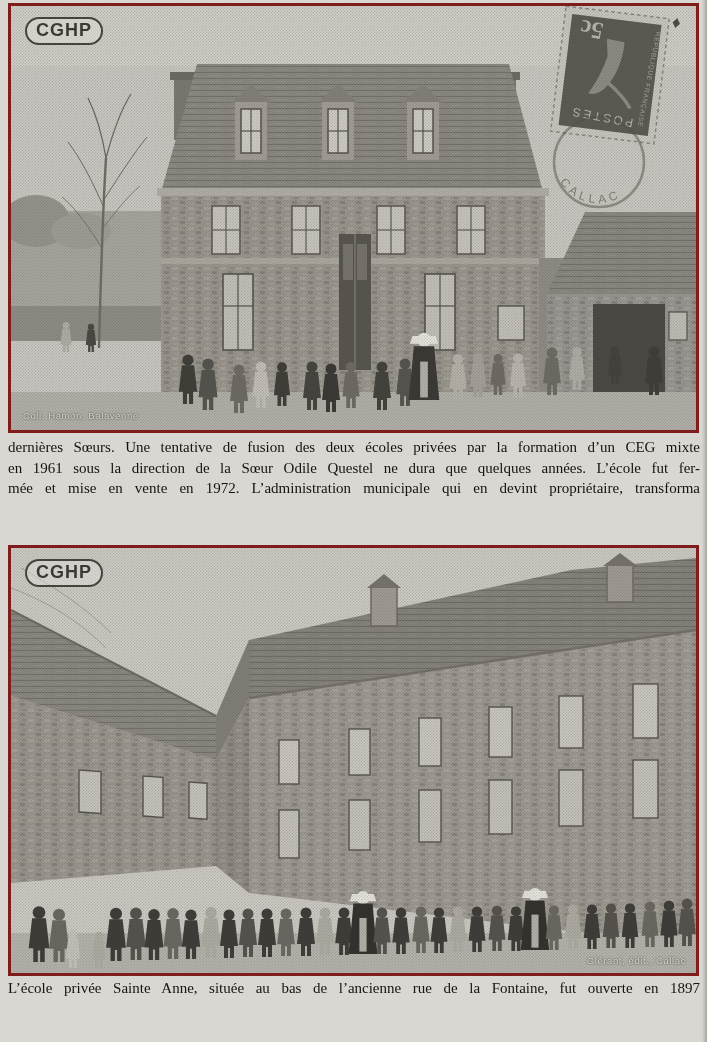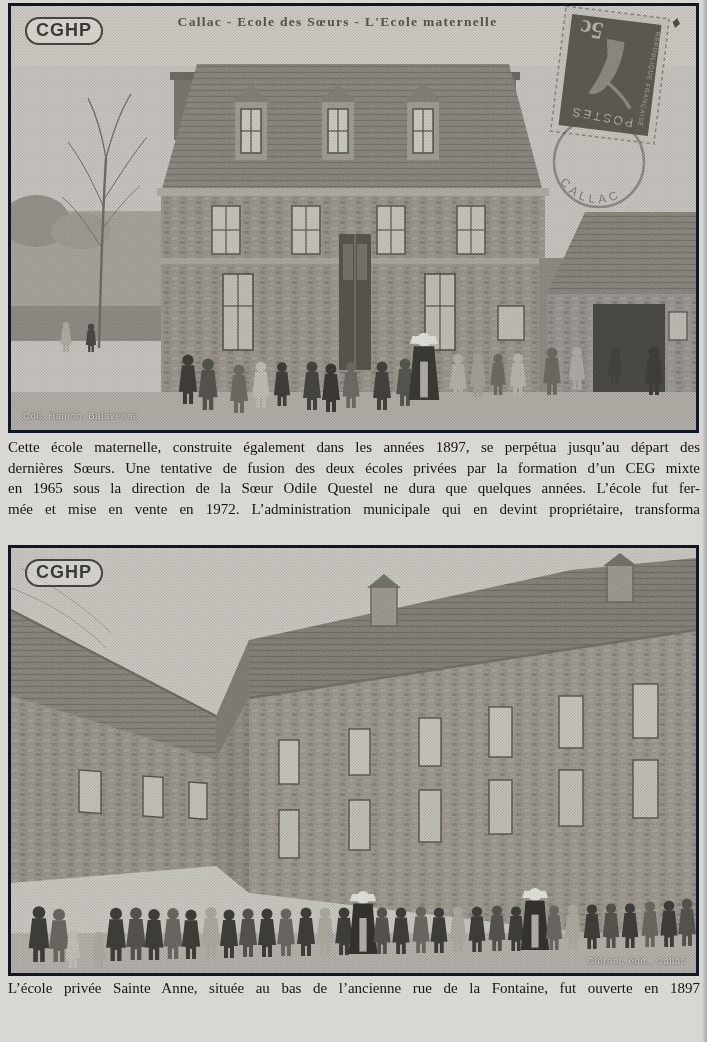--- a/index.html
+++ b/index.html
@@ -1,21 +1,21 @@
 <!DOCTYPE html>
 <html><head>
 <meta charset="utf-8">
 <style>
   html,body{margin:0;padding:0}
   body{width:707px;height:1042px;position:relative;overflow:hidden;
        background:#d9d7d1;font-family:"Liberation Serif",serif}
   body::after{content:'';position:absolute;right:0;top:0;width:5px;height:100%;
        background:linear-gradient(to left,rgba(105,103,97,.45),rgba(105,103,97,0));pointer-events:none}
 
-  .postcard{position:absolute;left:8px;width:691px;border:3px solid #0f172a;
+  .postcard{position:absolute;left:8px;width:691px;border:3px solid #7f1d1d;
        background:#c6c3bc;box-sizing:border-box;overflow:hidden}
   #pc1{top:3px;height:430px}
   #pc2{top:545px;height:431px}
   .photo{position:absolute;left:0;top:0;width:100%;height:100%;display:block}
   .halftone{position:absolute;left:0;top:0;right:0;bottom:0;pointer-events:none;
        background-image:
         linear-gradient(45deg,rgba(58,56,51,.15) 25%,transparent 25%,transparent 75%,rgba(58,56,51,.15) 75%),
         linear-gradient(45deg,rgba(58,56,51,.15) 25%,transparent 25%,transparent 75%,rgba(58,56,51,.15) 75%);
        background-position:0 0,1.5px 1.5px;background-size:3px 3px}
 
@@ -213,29 +213,27 @@
       <circle cx="588" cy="156" r="45" fill="none" stroke="rgba(85,82,75,0.5)" stroke-width="2.5"></circle>
       <path id="pmArc" d="M 549,176 A 45 45 0 0 0 630,166" fill="none"></path>
       <text font-size="12" font-family="Liberation Sans,sans-serif" fill="rgba(80,77,70,0.6)" letter-spacing="4">
         <textPath href="#pmArc">CALLAC</textPath>
       </text>
     </g>
   </svg>
 
   <div class="halftone"></div>
   <div class="badge">CGHP</div>
-  <div class="pc-title">Callac - Ecole des Sœurs - L'Ecole maternelle</div>
   <div class="corner-mark">♦</div>
   <div class="credit">Coll. Hamon, Balavenne</div>
 </div>
 
 <div class="caption" id="cap1">
-  <div class="jline">Cette école maternelle, construite également dans les années 1897, se perpétua jusqu’au départ des</div>
   <div class="jline">dernières Sœurs. Une tentative de fusion des deux écoles privées par la formation d’un CEG mixte</div>
-  <div class="jline">en 1965 sous la direction de la Sœur Odile Questel ne dura que quelques années. L’école fut fer-</div>
+  <div class="jline">en 1961 sous la direction de la Sœur Odile Questel ne dura que quelques années. L’école fut fer-</div>
   <div class="jline">mée et mise en vente en 1972. L’administration municipale qui en devint propriétaire, transforma</div>
 </div>
 
 <div class="postcard" id="pc2">
   <svg class="photo" viewBox="0 0 685 425" preserveAspectRatio="none">
     <g>
       <rect x="0" y="0" width="685" height="425" fill="#cdcac4"></rect>
     </g>
     <g stroke="#a3a098" fill="none" stroke-width="1">
       <path d="M0,40 C40,55 70,75 95,100"></path>

